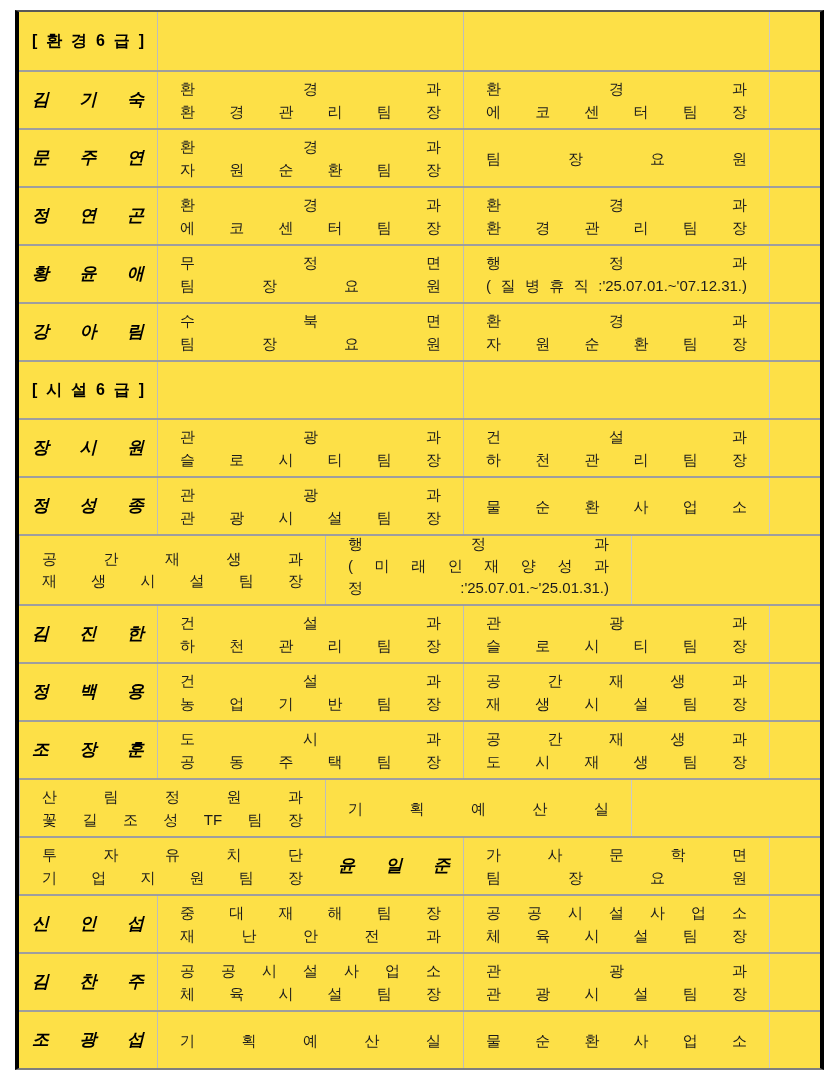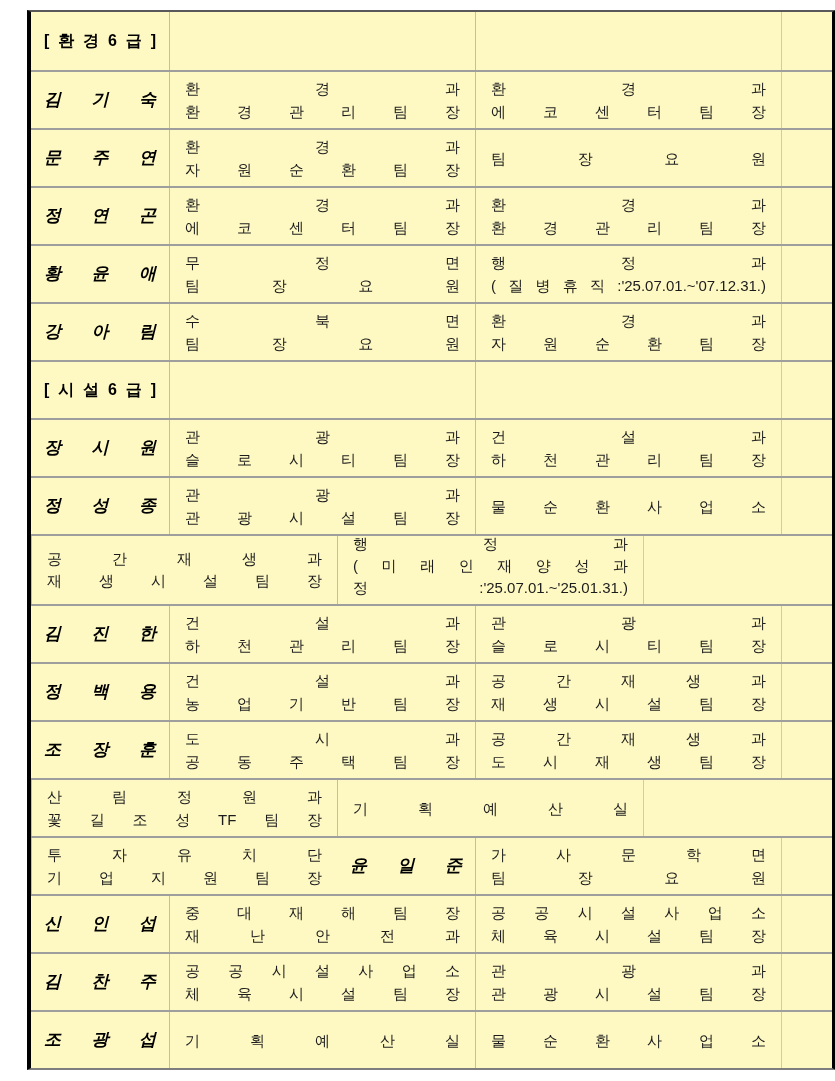--- a/index.html
+++ b/index.html
@@ -3,43 +3,43 @@
 <meta charset="utf-8">
 <style>
   html, body {
     margin: 0; padding: 0;
     width: 835px; height: 1081px;
     background: #ffffff;
     font-family: "Liberation Sans", "DejaVu Sans", sans-serif;
   }
   .table-wrap {
     position: absolute;
-    left: 27px; top: 10px;
+    left: 15px; top: 10px;
     border-left: 4px solid #000000;
     border-right: 4px solid #000000;
     border-top: 2px solid #595959;
     border-bottom: 2px solid #7e7e7e;
-    background: #fef9c3;
+    background: #fde047;
   }
   .row {
     display: flex;
     height: 58px;
     box-sizing: border-box;
   }
   .row + .row { border-top: 2px solid #9e9e9e; }
   .row.tall { height: 70px; }
   .cell {
     display: flex;
     flex-direction: column;
     justify-content: center;
     box-sizing: border-box;
     overflow: visible;
   }
   .name-cell  { width: 138px; padding: 0 13px; }
-  .pos-cell   { border-left: 1px solid #bdbdbd; padding: 0 15px; }
+  .pos-cell   { border-left: 1px solid #bdbdbd; padding: 0 22px; }
   .old-position-cell { width: 306px; }
   .new-position-cell { width: 306px; }
   .note-cell  { width: 51px; border-left: 1px solid #c9c9c9; }
   .dist {
     text-align: justify;
     text-align-last: justify;
     -moz-text-align-last: justify;
   }
   .name-text {
     font-size: 17px;

